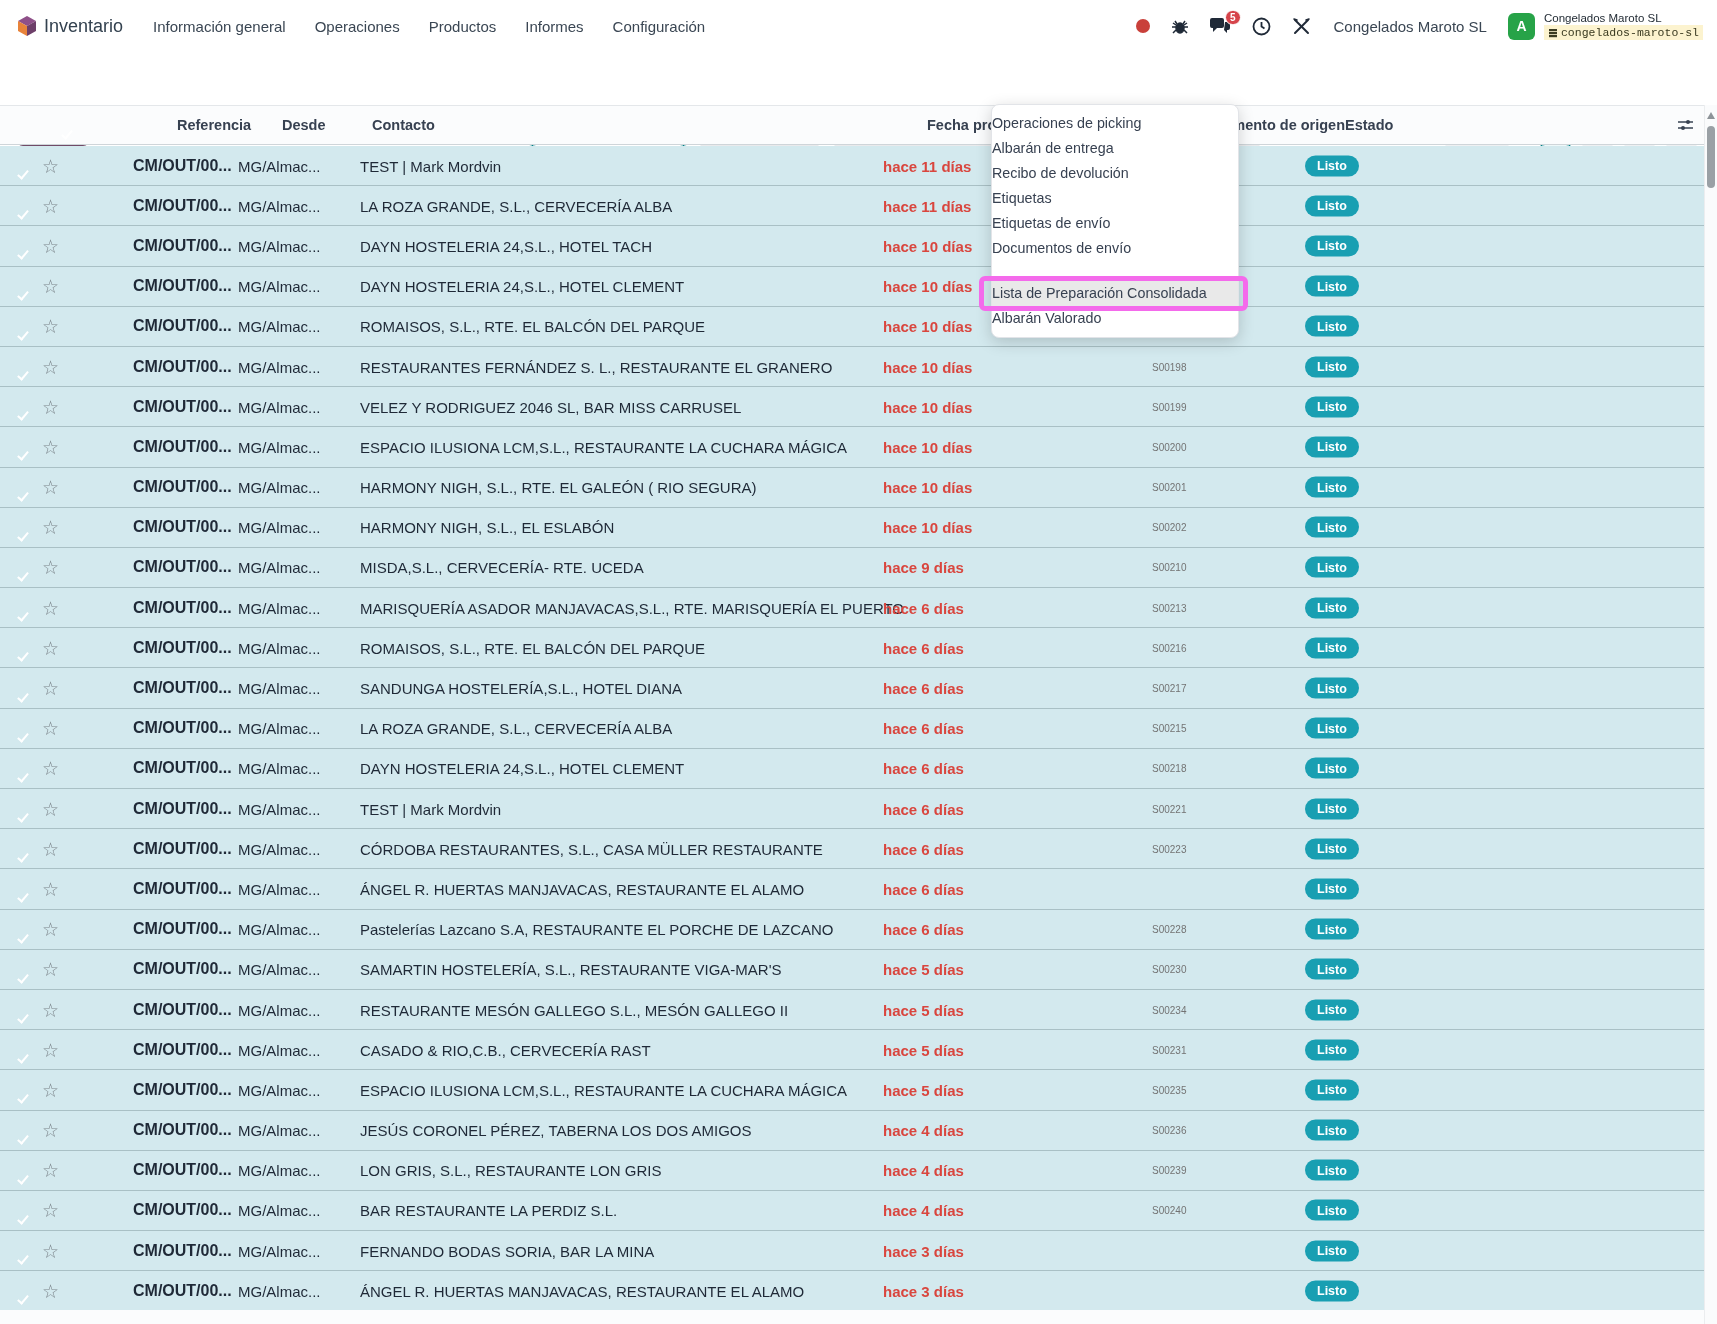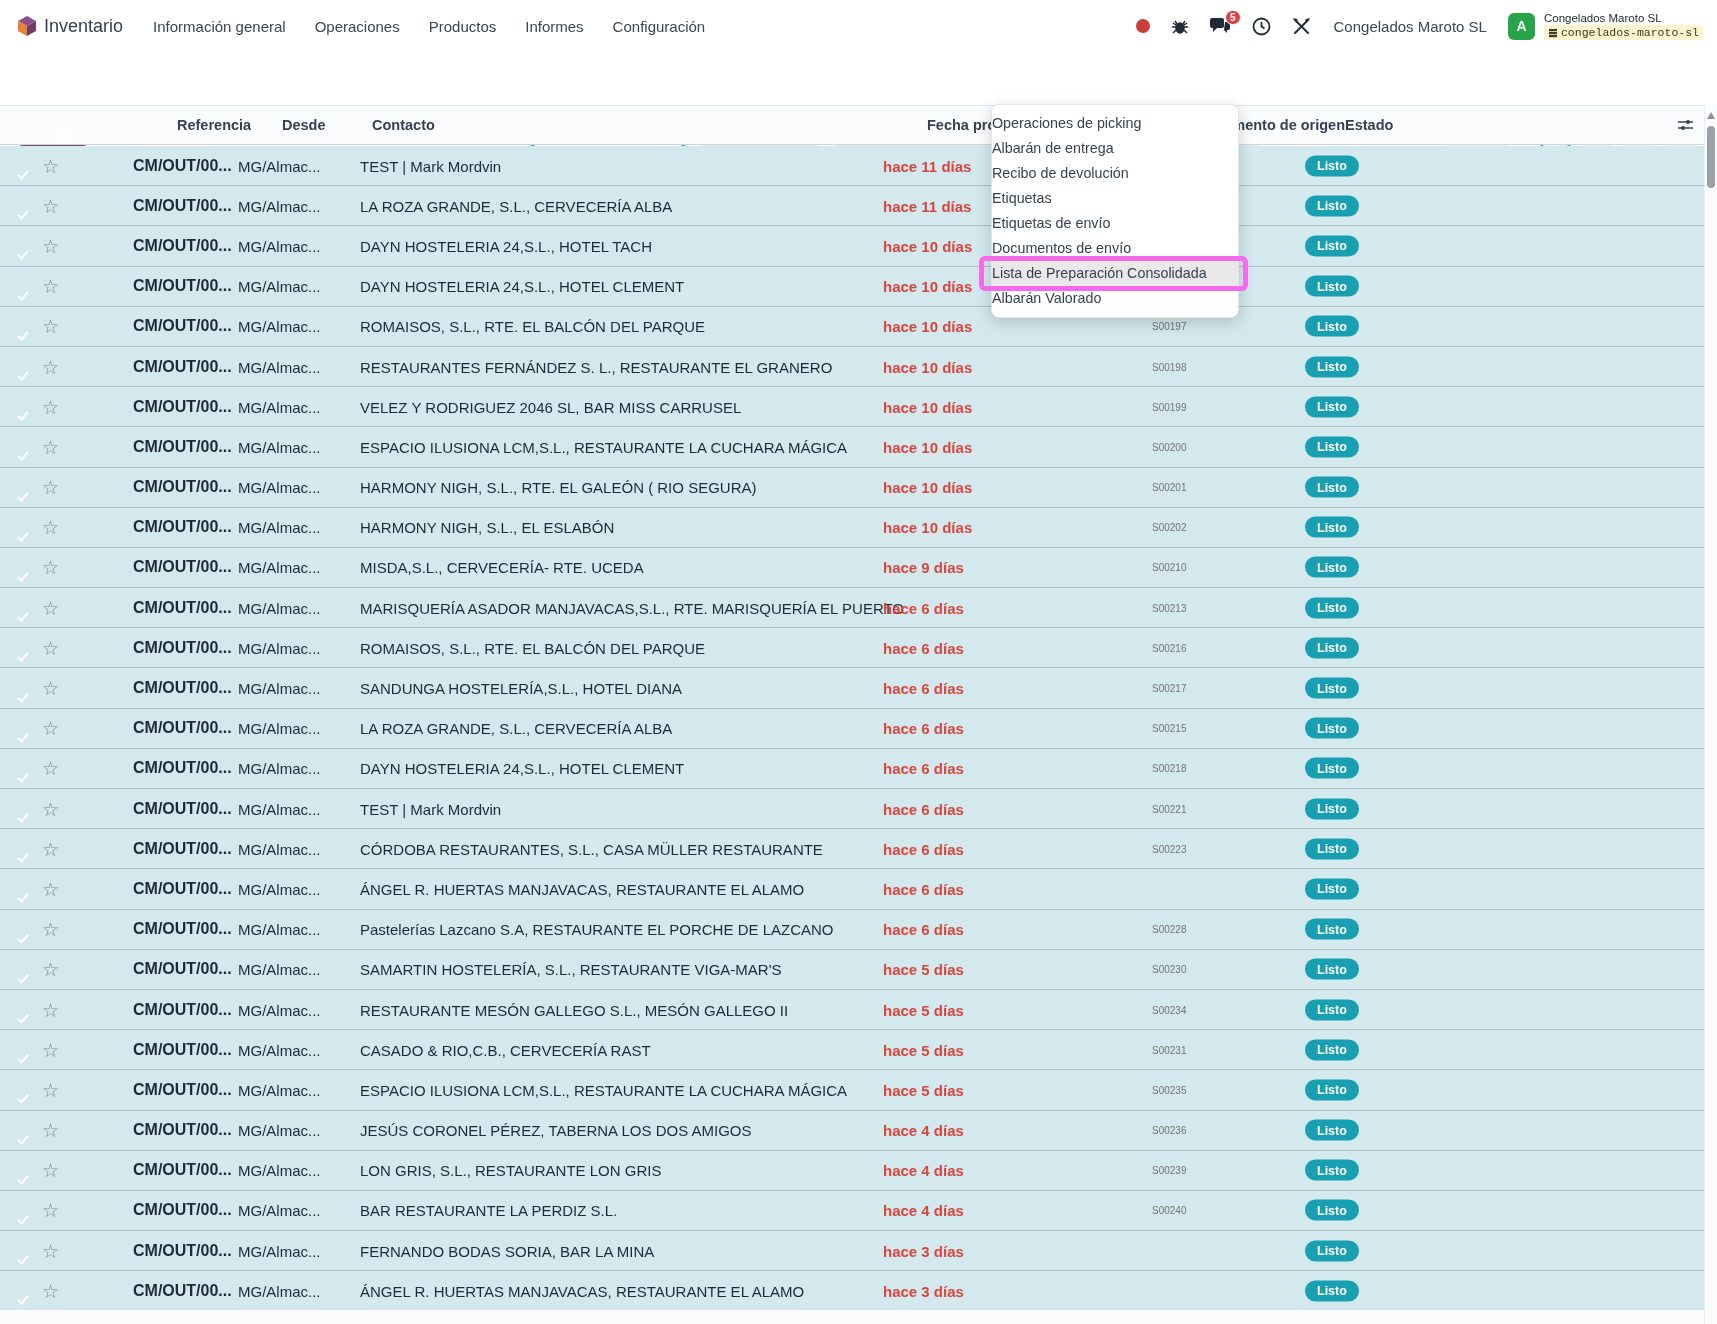--- a/index.html
+++ b/index.html
@@ -62,21 +62,21 @@
   .bottom-strip { position:absolute; left:0; right:13px; bottom:0; height:14px; background:#fbfcfd; }
 
   .h-check { left:14px; }
   .h-ref { left:133px; } .h-from { left:238px; } .h-contact { left:328px; }
   .h-date { left:883px; } .h-origin { left:1152px; } .h-state { left:1301px; }
   .h-adjust { right:10px; cursor:pointer; }
 
   
   .dropdown { position:absolute; left:991px; top:104px; width:248px; background:#fff; border:1px solid #e2e4e8; border-radius:8px; box-shadow:0 4px 16px rgba(0,0,0,.18); padding:6px 0; z-index:10; }
   .menu-item { font-size:14.3px; color:#374151; line-height:25px; cursor:pointer; position:relative; white-space:nowrap; }
-  .menu-item.highlighted { background:#e9e9e9; }
+  .menu-item.highlighted { background:#e9e9e9;margin-top:20px; }
   .menu-item.highlighted::after { content:""; position:absolute; left:-13px; right:-10px; top:-5px; bottom:-5px; border:5px solid #f46aeb; border-radius:6px; pointer-events:none; }
 
   
   .scrollbar { position:absolute; right:0; top:105px; bottom:0; width:13px; background:#fafbfc; border-left:1px solid #ebedef; }
   .scroll-up { position:absolute; top:7px; left:1.5px; width:0; height:0; border-left:4.5px solid transparent; border-right:4.5px solid transparent; border-bottom:7px solid #8d9398; }
   .scroll-thumb { position:absolute; top:21px; left:2px; width:8px; height:62px; background:#9aa0a5; border-radius:5px; cursor:pointer; }
 
   svg { display:block; }
 </style>
 </head>

